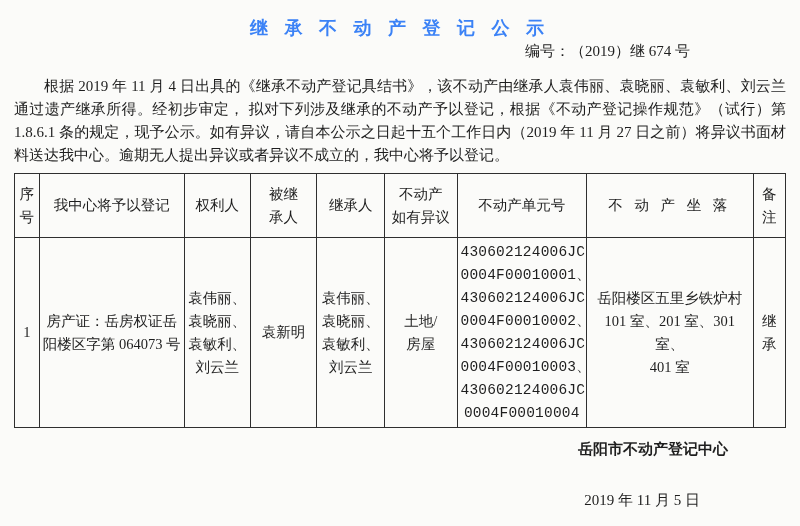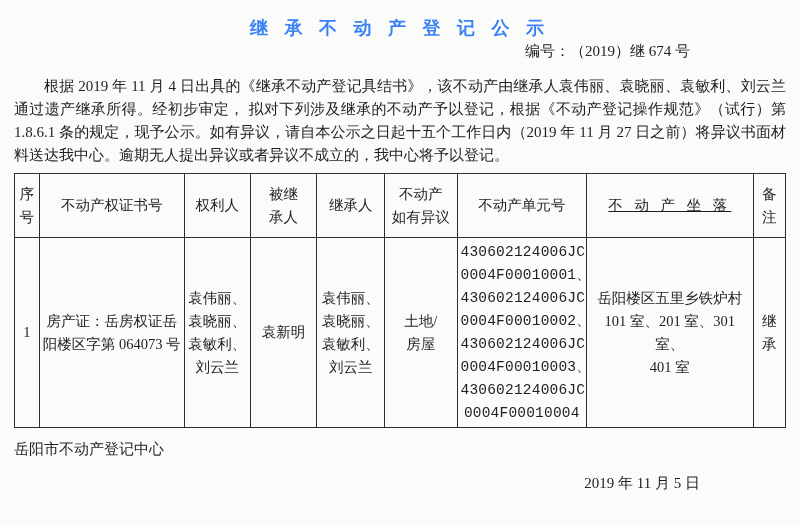--- a/index.html
+++ b/index.html
@@ -54,33 +54,34 @@
   table.reg thead tr { height: 64px; }
   table.reg tbody tr { height: 190px; }
   td.cert { text-align: left; padding: 2px 7px; line-height: 26px; }
   td.unit {
     font-family: Liberation Mono, monospace;
     font-size: 13.5px;
     line-height: 23.5px;
     letter-spacing: 0.2px;
   }
   td.loc { line-height: 26px; margin-top: 32px; }
-  th.spread { letter-spacing: 4px; text-decoration: underline; }
+  th.spread { letter-spacing: 4px; }
 
   .footer-org {
-    text-align: left;
+    text-align: right;
     padding-right: 58px;
     font-size: 15px;
     margin-top: 12px;
+    font-weight: bold;
   }
   .footer-date {
     text-align: right;
     padding-right: 86px;
     font-size: 15px;
-    margin-top: 15px;
+    margin-top: 32px;
   }
 </style>
 </head>
 <body>
 
 <div class="page">
 
   <h1 class="title">继 承 不 动 产 登 记 公 示</h1>
 
   <div class="doc-no">编号：（2019）继 674 号</div>
@@ -96,21 +97,21 @@
       <col style="width:8.8%">
       <col style="width:9.4%">
       <col style="width:16.8%">
       <col style="width:21.6%">
       <col style="width:4.2%">
     </colgroup>
     <thead>
       <tr>
         <th>序
 号</th>
-        <th>不动产权证书号</th>
+        <th>我中心将予以登记</th>
         <th>权利人</th>
         <th>被继
 承人</th>
         <th>继承人</th>
         <th>不动产
 如有异议</th>
         <th>不动产单元号</th>
         <th class="spread">不 动 产 坐 落</th>
         <th>备
 注</th>

